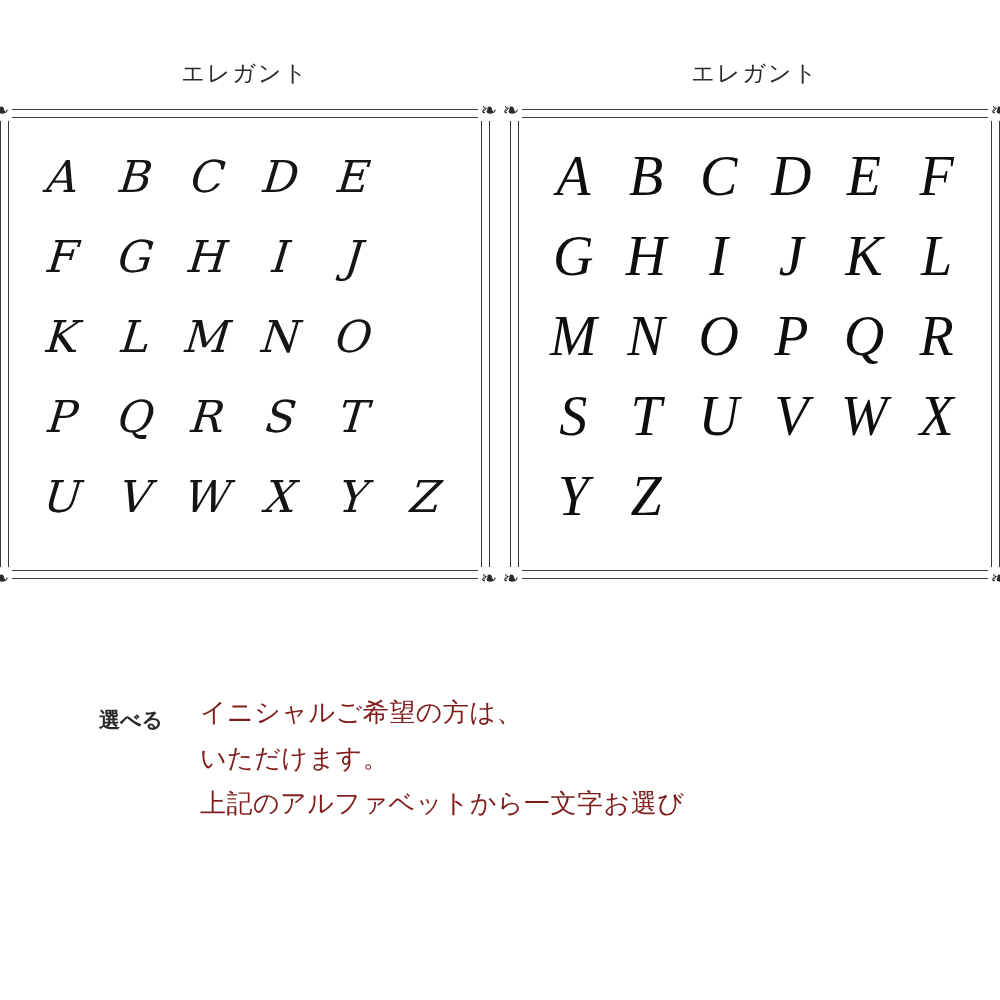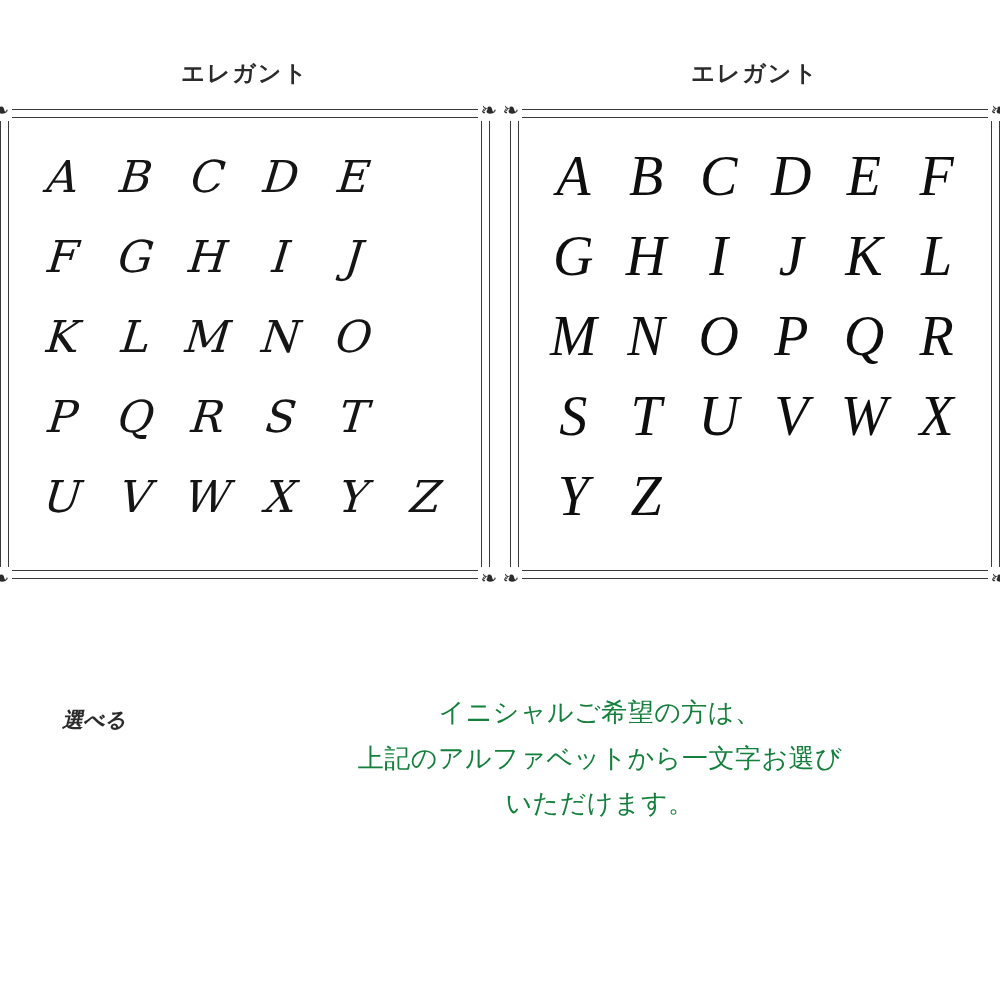--- a/index.html
+++ b/index.html
@@ -27,21 +27,21 @@
 
   .panel {
     width: 490px;
     display: flex;
     flex-direction: column;
     align-items: center;
   }
 
   .panel-title {
     font-size: 23px;
-    font-weight: bold;
+    font-weight: normal;
     letter-spacing: 2px;
     color: #2b2b2b;
     margin-bottom: 20px;
     text-align: center;
   }
 
   .frame-outer {
     position: relative;
     width: 490px;
     height: 470px;
@@ -122,32 +122,30 @@
   }
 
   .bottom-label {
     width: 200px;
     padding-left: 62px;
     box-sizing: border-box;
     font-size: 21px;
     font-weight: bold;
     line-height: 1.55;
     color: #2b2b2b;
-    text-align: left;
+    text-align: center;
     padding-top: 14px;
-    font-style: italic;
   }
 
   .bottom-body {
     flex: 1;
     font-size: 26px;
     line-height: 1.75;
-    color: #15803d;
+    color: #7f1d1d;
     letter-spacing: 0.5px;
-    text-align: center;
   }
   .bottom-body p { margin: 0; }
 </style>
 </head>
 <body>
 
 <div class="panels">
 
   <div class="panel">
     <div class="panel-title">エレガント</div>
@@ -232,16 +230,16 @@
   </div>
 
 </div>
 
 <div class="bottom">
   <div class="bottom-label">
     <div>選べる</div>
   </div>
   <div class="bottom-body">
     <p>イニシャルご希望の方は、</p>
+    <p>いただけます。</p>
     <p>上記のアルファベットから一文字お選び</p>
-    <p>いただけます。</p>
   </div>
 </div>
 
 </body></html>

